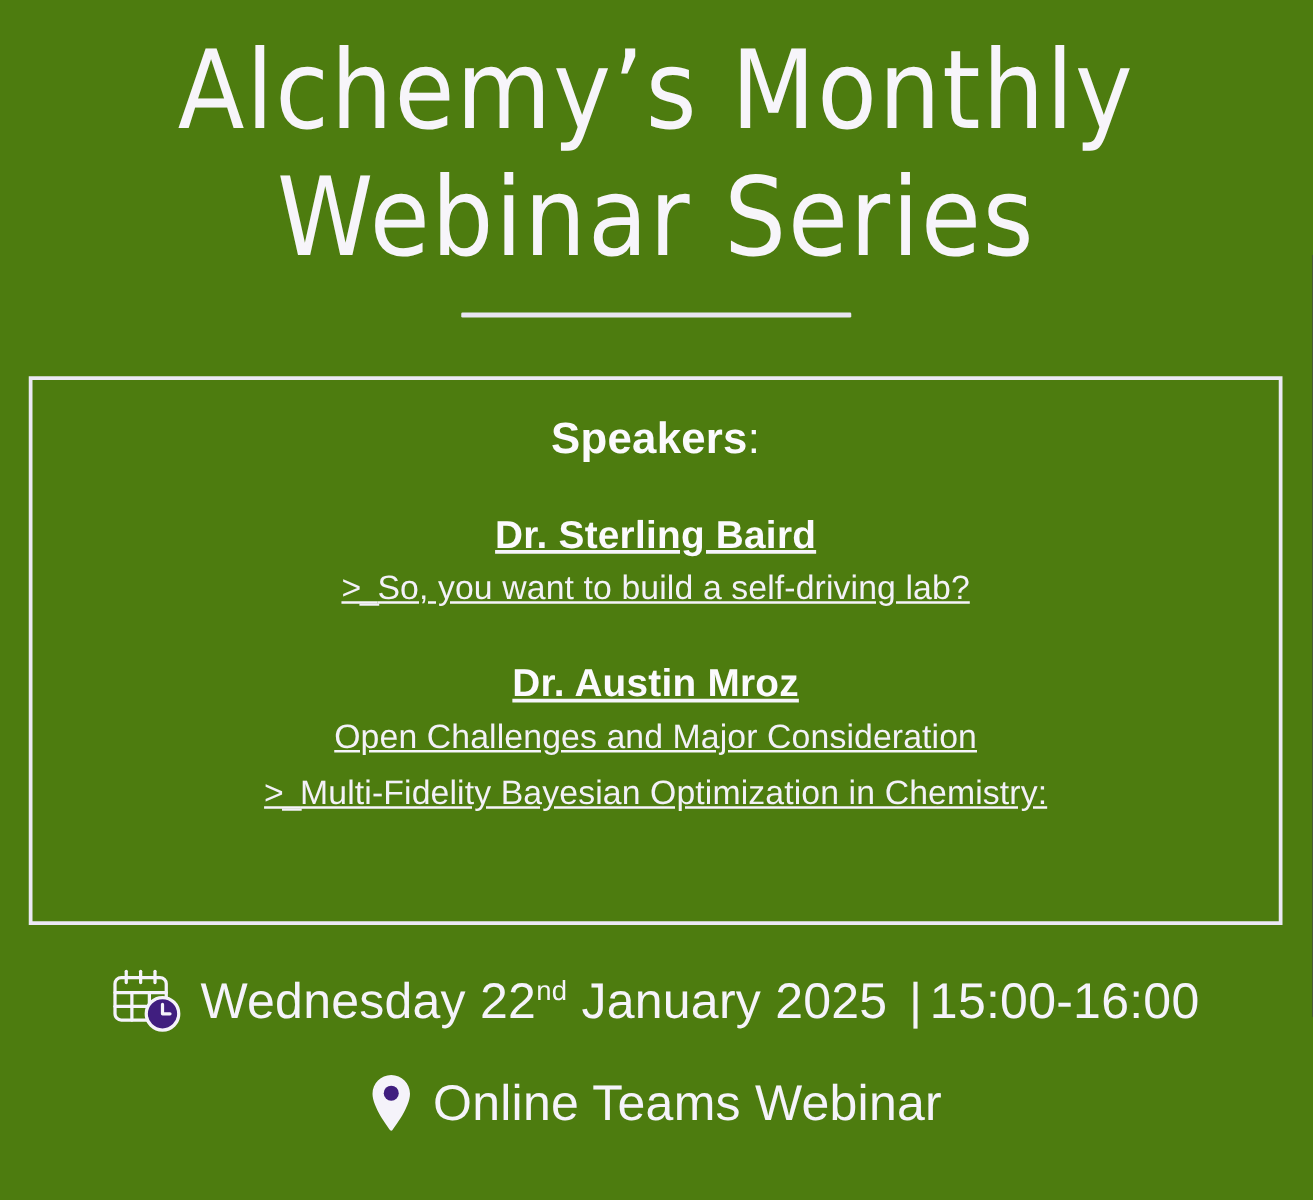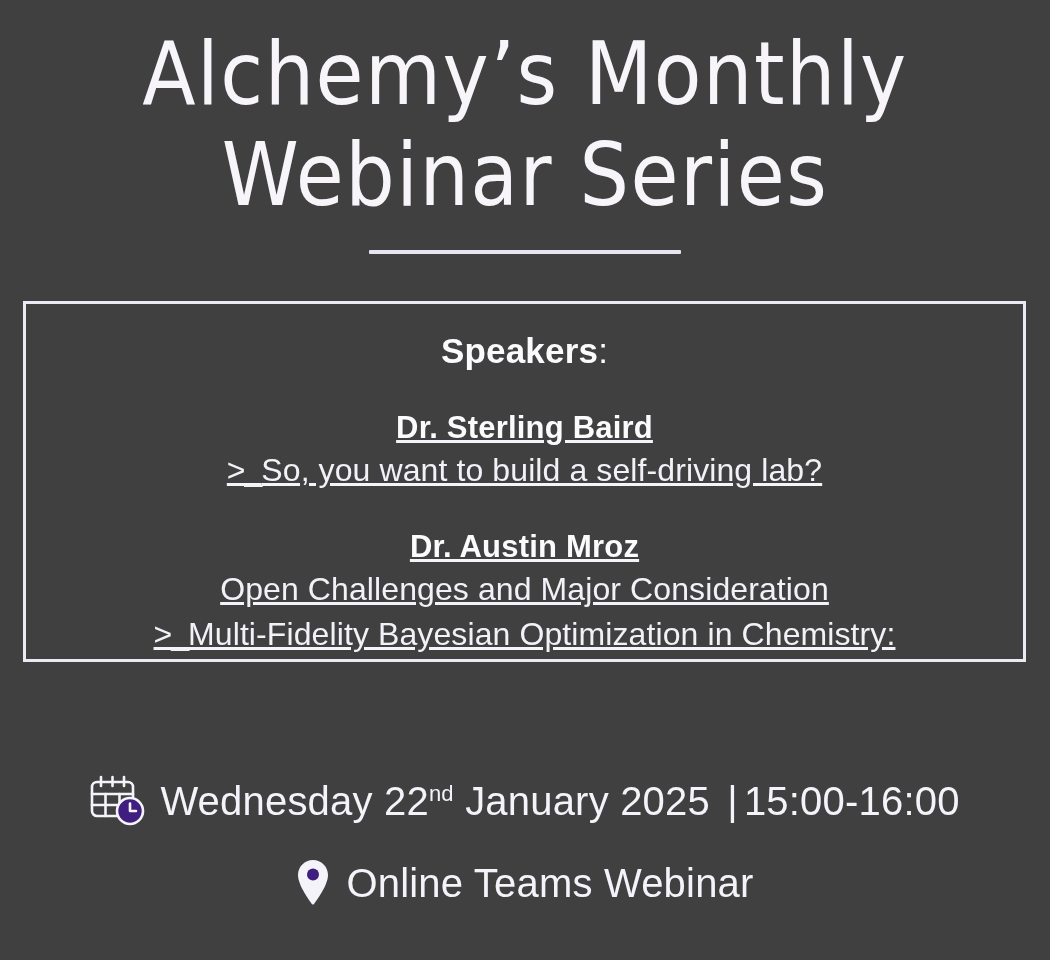--- a/index.html
+++ b/index.html
@@ -12,21 +12,21 @@
     background: #401e7f;
     font-family: "Liberation Sans", sans-serif;
     color: #f6f4fa;
     overflow: hidden;
   }
 
   .poster {
     position: relative;
     width: 1050px;
     height: 960px;
-    background: #404040;
+    background: #4d7c0f;
     box-sizing: border-box;
   }
 
   
   .header {
     padding-top: 22px;
     text-align: center;
   }
   .title-line {
     font-family: "DejaVu Sans", sans-serif;
@@ -49,21 +49,21 @@
     margin: 34px auto 0 auto;
     border-radius: 1px;
   }
 
   
   .speaker-box {
     position: absolute;
     left: 23px;
     top: 301px;
     width: 1003px;
-    height: 361px;
+    height: 439px;
     border: 3px solid #ece9f5;
     box-sizing: border-box;
     text-align: center;
   }
   .speakers-heading {
     margin-top: 26px;
     font-size: 35px;
     line-height: 42px;
     font-weight: 700;
     letter-spacing: 0.2px;
@@ -81,21 +81,21 @@
     margin-top: 34px;
   }
   .speaker-name {
     font-size: 31px;
     line-height: 40px;
     font-weight: 700;
     letter-spacing: 0.2px;
     color: #fbfafd;
   }
   .speaker-talk {
-    font-size: 32px;
+    font-size: 27px;
     line-height: 45px;
     font-weight: 300;
     letter-spacing: 0.1px;
     color: #f3f1f8;
     padding: 0 14px;
   }
   .speaker-talk .prompt {
     letter-spacing: -1px;
   }
 

